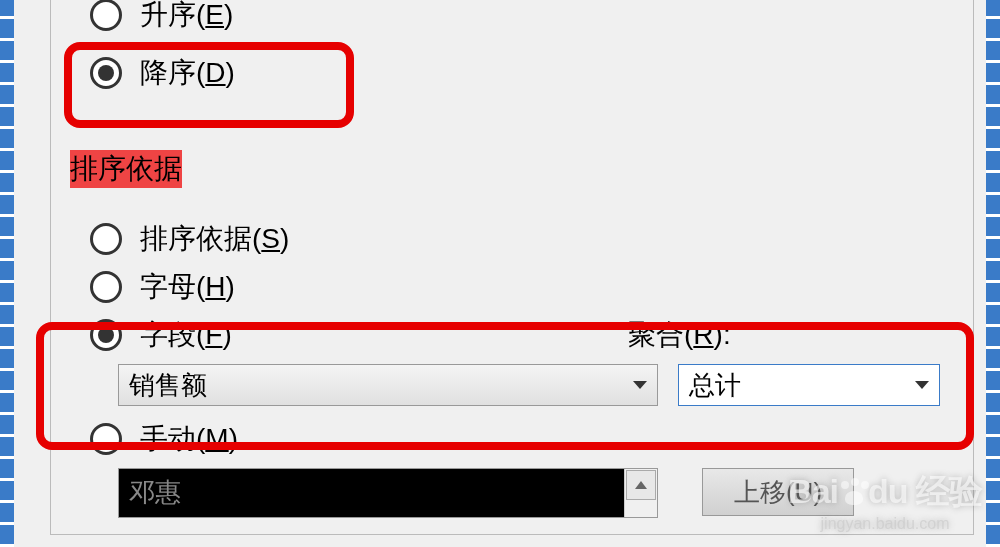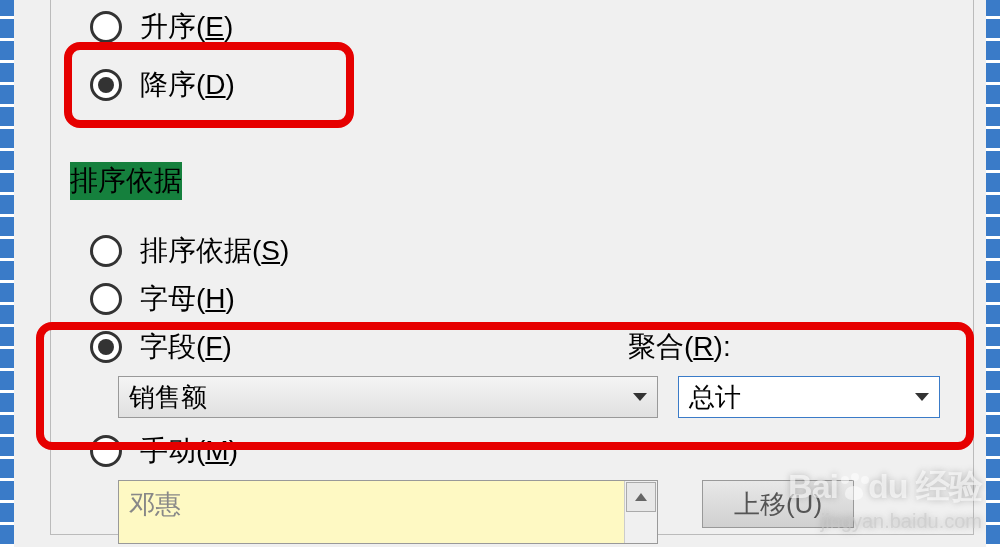--- a/index.html
+++ b/index.html
@@ -48,21 +48,21 @@
       left: 36px;
       right: 12px;
       top: -50px;
       bottom: 12px;
       border: 1px solid #bbb;
     }
     .inner {
       position: absolute;
       left: 56px;
       right: 20px;
-      top: 12px;
+      top: 0;
     }
     .radio-row {
       display: flex;
       align-items: center;
       margin: 6px 0 18px 0;
       padding-left: 20px;
     }
     .radio-row-tight {
       margin-bottom: 10px;
     }
@@ -90,21 +90,21 @@
     .radio-label {
       color: #000;
     }
     .radio-label u {
       text-decoration: underline;
     }
     .section-label {
       margin: 20px 0 10px 0;
       padding-left: 0;
       color: #000;
-      background: #15803d;
+      background: #ef4444;
       display: inline-block;
       position: relative;
       z-index: 2;
     }
     .highlight-box1 {
       position: absolute;
       left: 50px;
       top: 42px;
       width: 290px;
       height: 86px;
@@ -163,23 +163,23 @@
     }
     .listbox-row {
       display: flex;
       align-items: flex-start;
       padding-left: 48px;
       gap: 20px;
       margin-top: 10px;
     }
     .listbox {
       width: 540px;
-      height: 64px;
+      height: 50px;
       border: 1px solid #999;
-      background: #fef9c3;
+      background: #000000;
       display: flex;
     }
     .listbox-content {
       flex: 1;
       padding: 6px 10px;
       color: #888;
       font-size: 26px;
       border-right: 1px solid #ccc;
     }
     .scrollbar {
@@ -231,22 +231,23 @@
       text-align: right;
       text-shadow: 0 0 6px rgba(100,100,100,0.4);
     }
     .watermark-logo {
       font-size: 34px;
       font-weight: bold;
       color: rgba(255,255,255,0.6);
       letter-spacing: -1px;
     }
     .watermark-sub {
-      font-size: 20px;
+      font-size: 16px;
       color: rgba(200,200,200,0.6);
+      text-align: center;
     }
     .paw {
       display: inline-block;
       position: relative;
       width: 30px;
       height: 30px;
       vertical-align: middle;
     }
     .paw::before {
       content: '';

